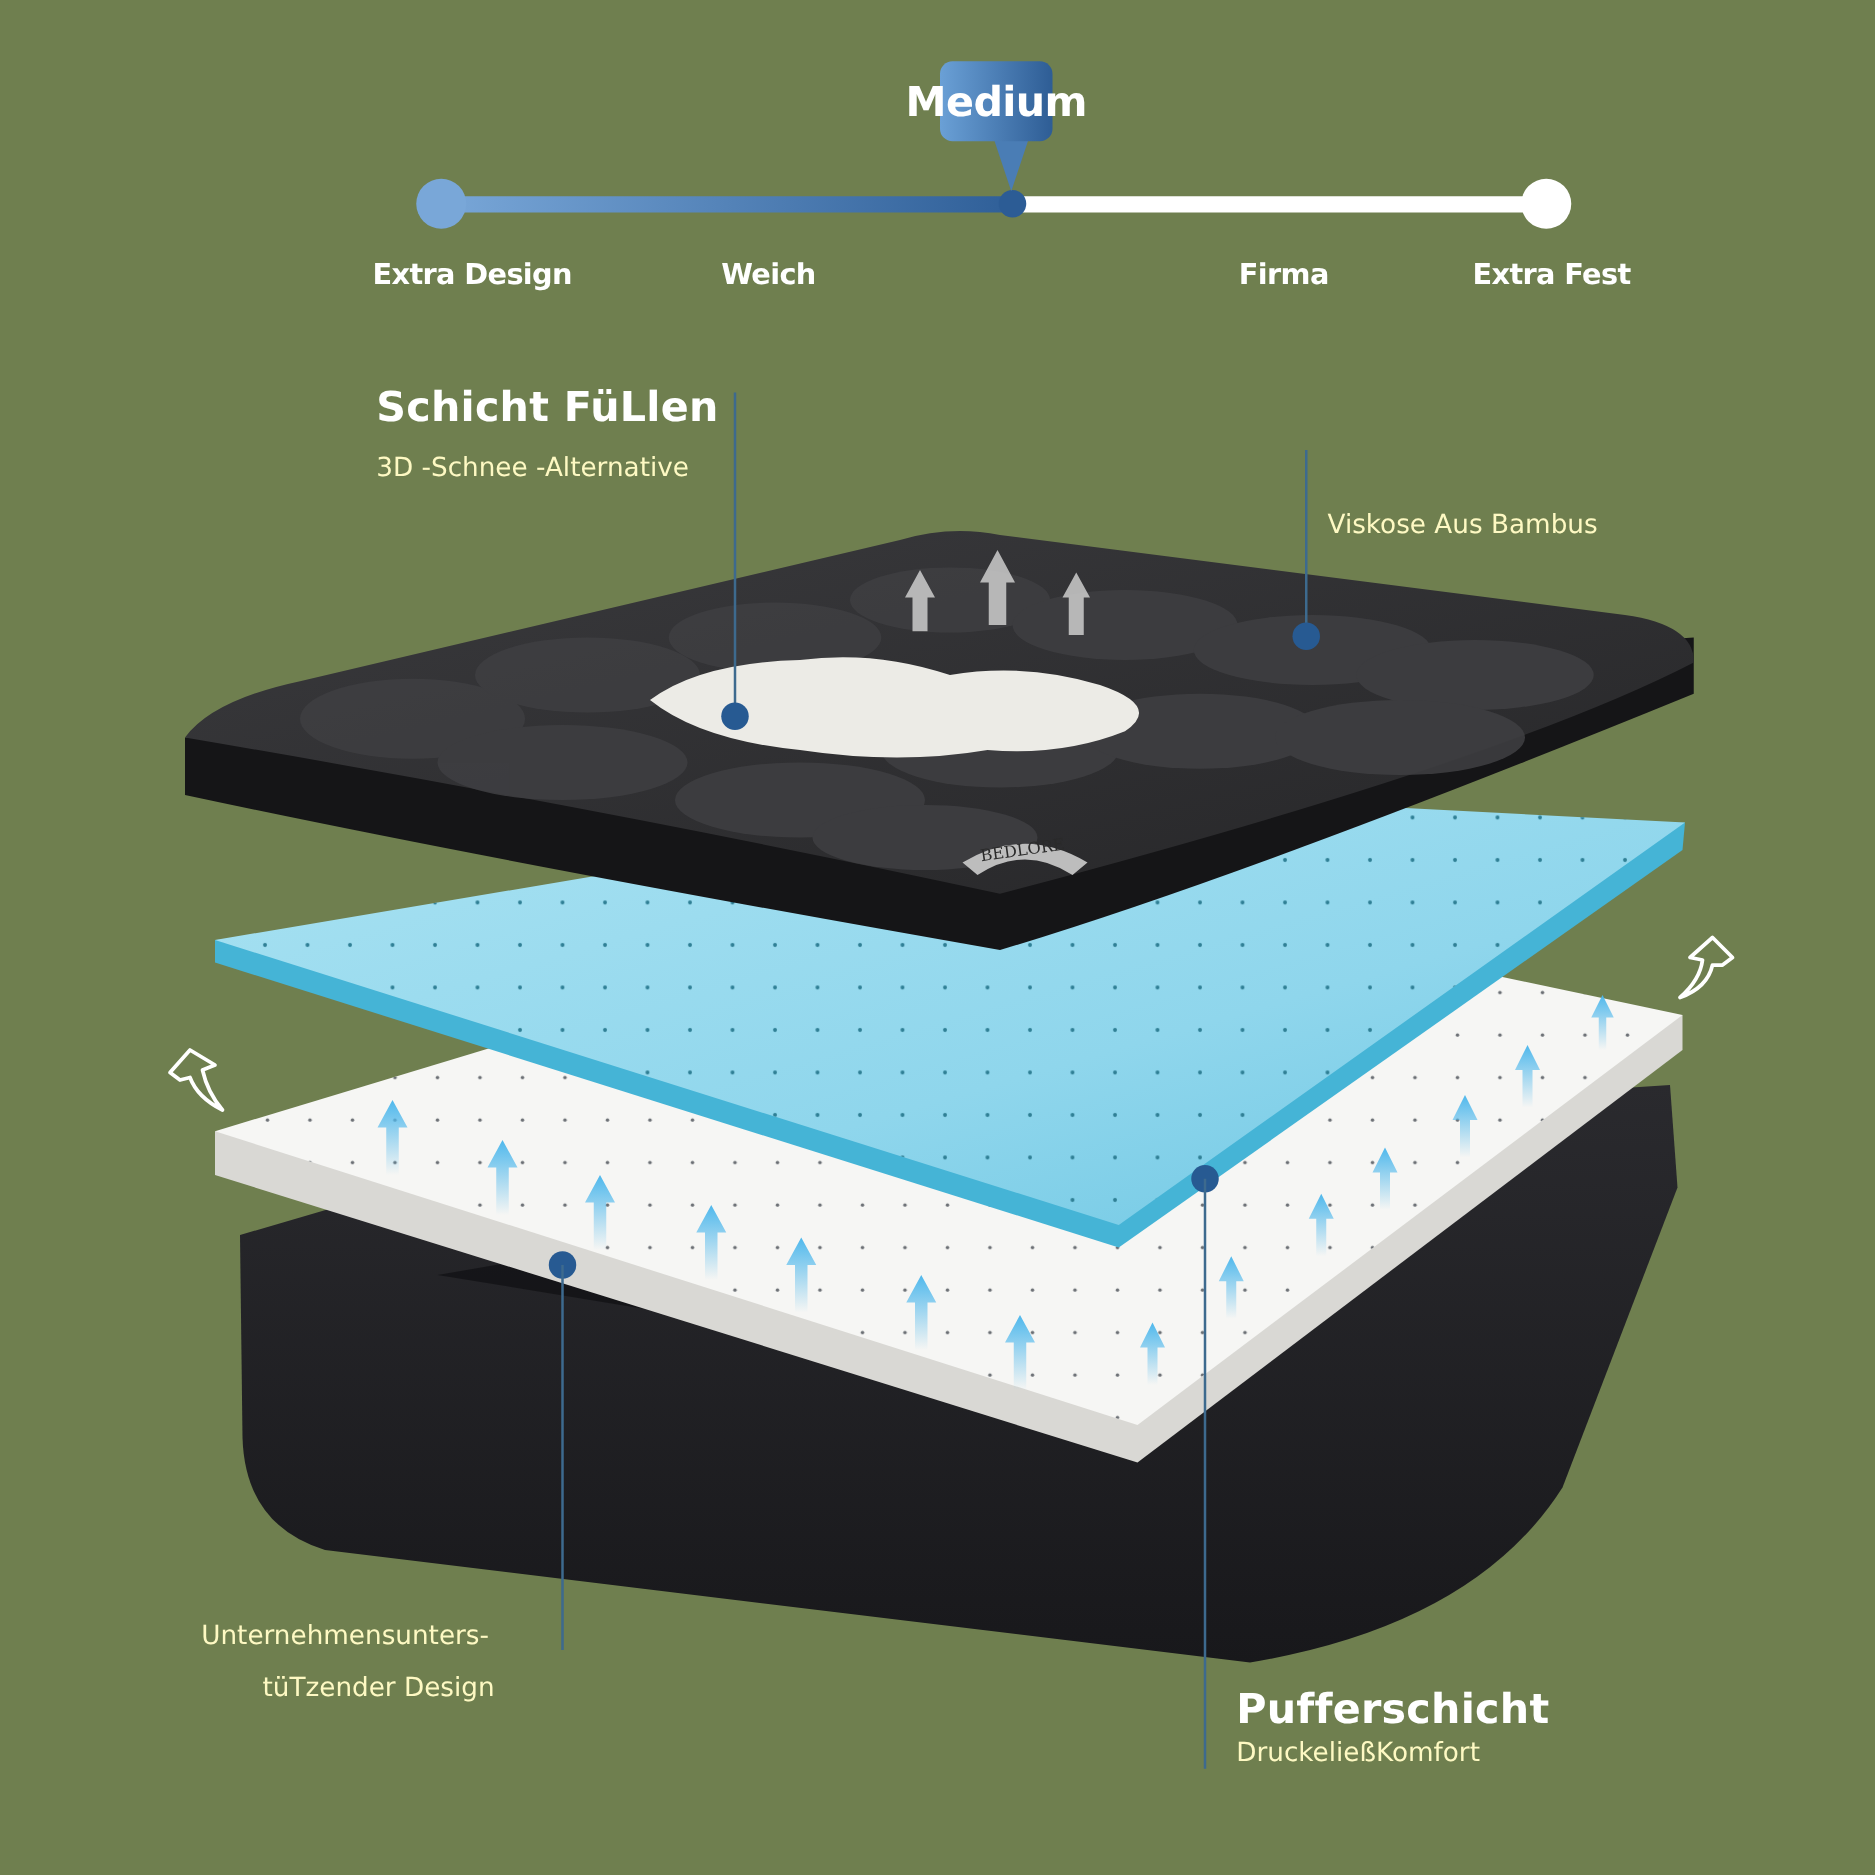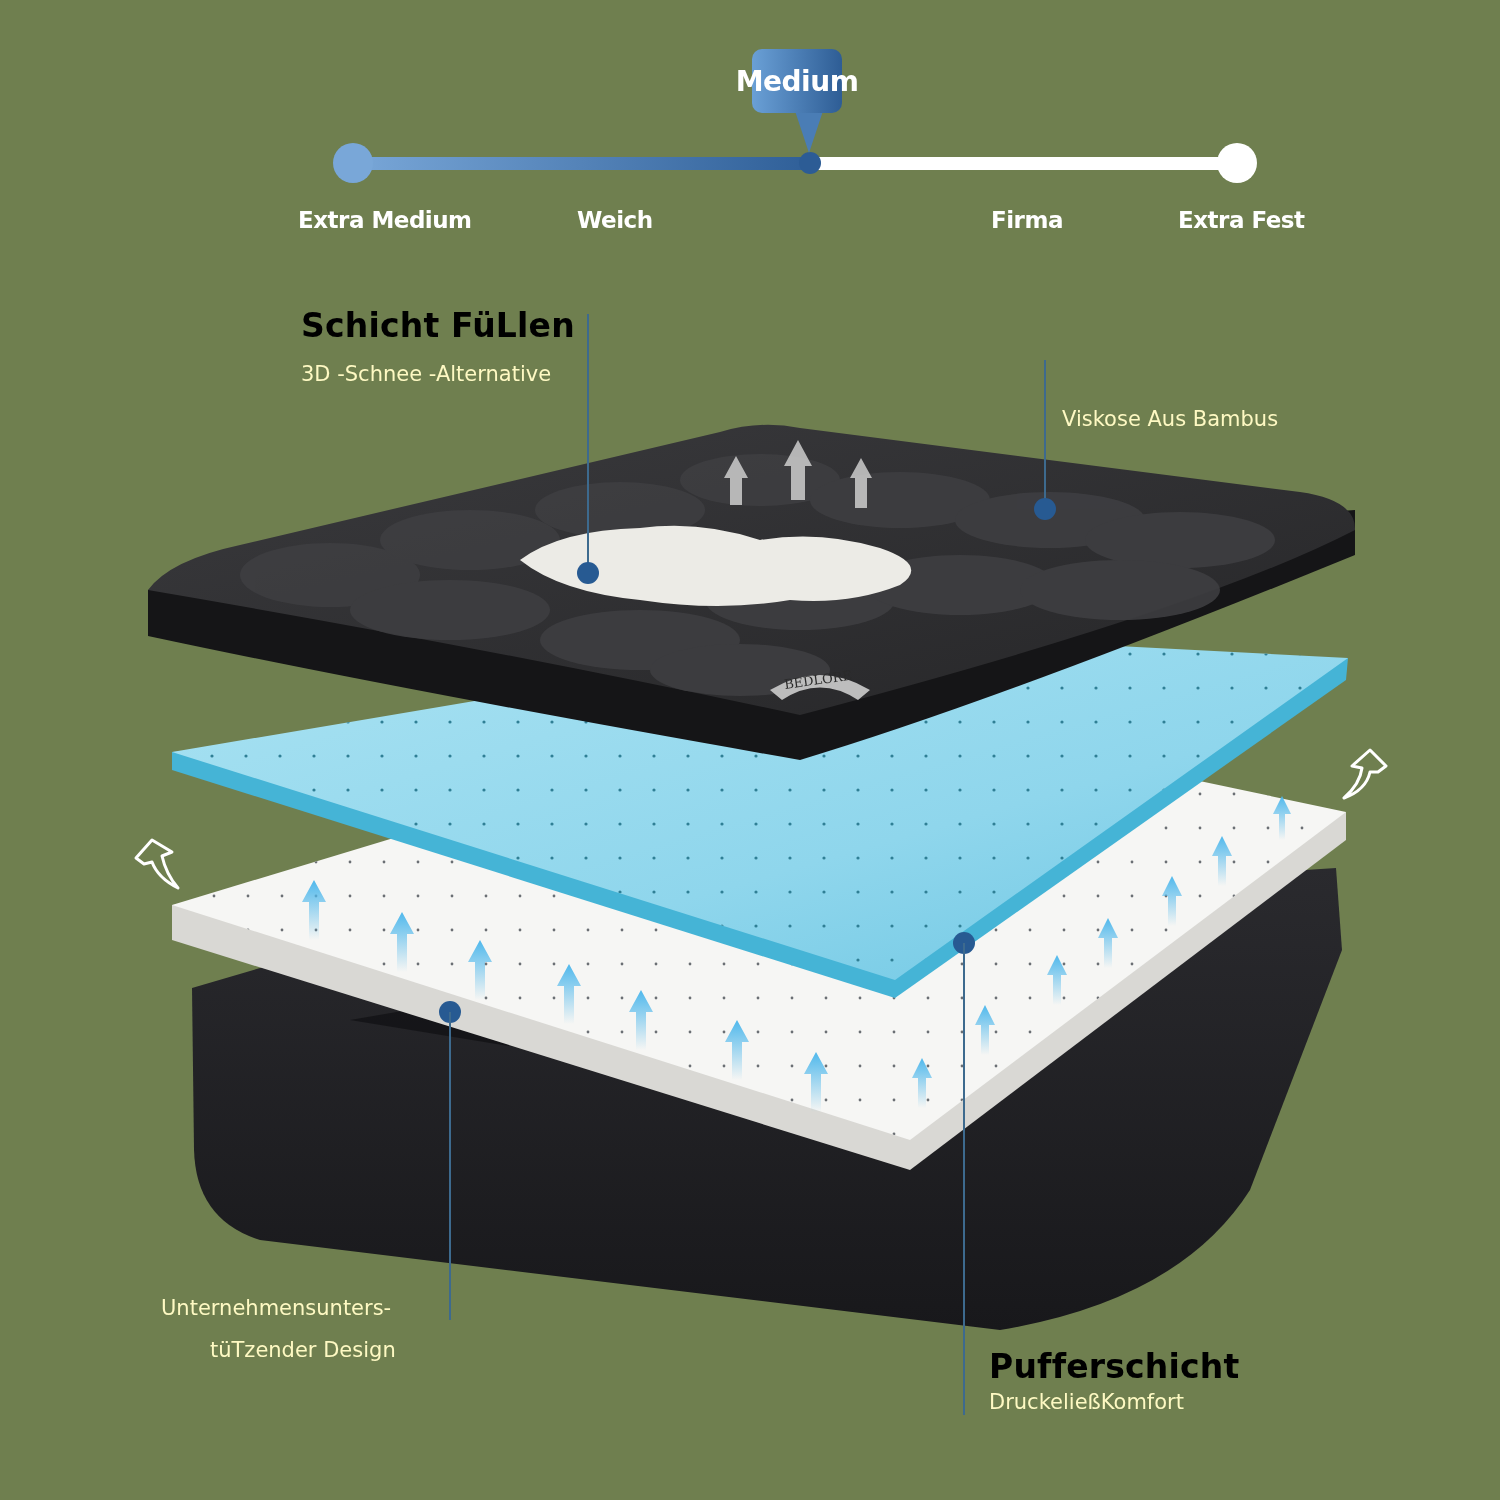--- a/index.html
+++ b/index.html
@@ -32,35 +32,35 @@
     }
     .scale-dot-current {
       position: absolute; left: 799px; top: 152px; width: 22px; height: 22px;
       border-radius: 50%; background: #2c5c95;
     }
     .bubble {
       position: absolute; left: 752px; top: 49px; width: 90px; height: 64px;
       border-radius: 10px;
       background: linear-gradient(90deg, #6aa0d6 0%, #2e5d95 100%);
       display: flex; align-items: center; justify-content: center;
-      font-weight: bold; font-size: 28px; color: #fff; letter-spacing: -0.5px;
+      font-weight: bold; font-size: 33px; color: #fff; letter-spacing: -0.5px;
     }
     .bubble-tail {
       position: absolute; left: 795px; top: 111px; width: 0; height: 0;
       border-left: 14px solid transparent; border-right: 14px solid transparent;
       border-top: 42px solid #4a7db5;
     }
     .scale-label {
       position: absolute; top: 207px; font-weight: bold; font-size: 23px;
       color: #ffffff; white-space: nowrap; letter-spacing: -0.5px;
     }
 
     
     .title {
-      position: absolute; font-weight: bold; color: #000000; font-size: 33px;
+      position: absolute; font-weight: bold; color: #ffffff; font-size: 33px;
       white-space: nowrap; letter-spacing: 0.2px;
     }
     .sub {
       position: absolute; color: #fef9c3; font-size: 21px; white-space: nowrap;
     }
     .leader {
       position: absolute; width: 2px; background: #3d6a8e;
     }
     .marker {
       position: absolute; width: 22px; height: 22px; border-radius: 50%;
@@ -202,21 +202,21 @@
 
   <div class="scale-track-left"></div>
   <div class="scale-track-right"></div>
   <div class="scale-dot-start"></div>
   <div class="scale-dot-end"></div>
   <div class="scale-dot-current"></div>
   <div class="bubble-tail"></div>
   <div class="bubble">
     <span>Medium</span>
   </div>
-  <div class="scale-label" style="left:298px;">Extra Medium</div>
+  <div class="scale-label" style="left:298px;">Extra Design</div>
   <div class="scale-label" style="left:561px;margin-left:16px;">Weich</div>
   <div class="scale-label" style="left:991px;">Firma</div>
   <div class="scale-label" style="left:1178px;">Extra Fest</div>
 
   <div class="title" style="left:301px; top:306px;">Schicht FüLlen</div>
   <div class="sub" style="left:301px; top:362px;">3D -Schnee -Alternative</div>
   <div class="leader" style="left:587px; top:314px; height:258px;"></div>
   <div class="marker" style="left:577px; top:562px;"></div>
 
   <div class="sub" style="left:1062px; top:407px;">Viskose Aus Bambus</div>

